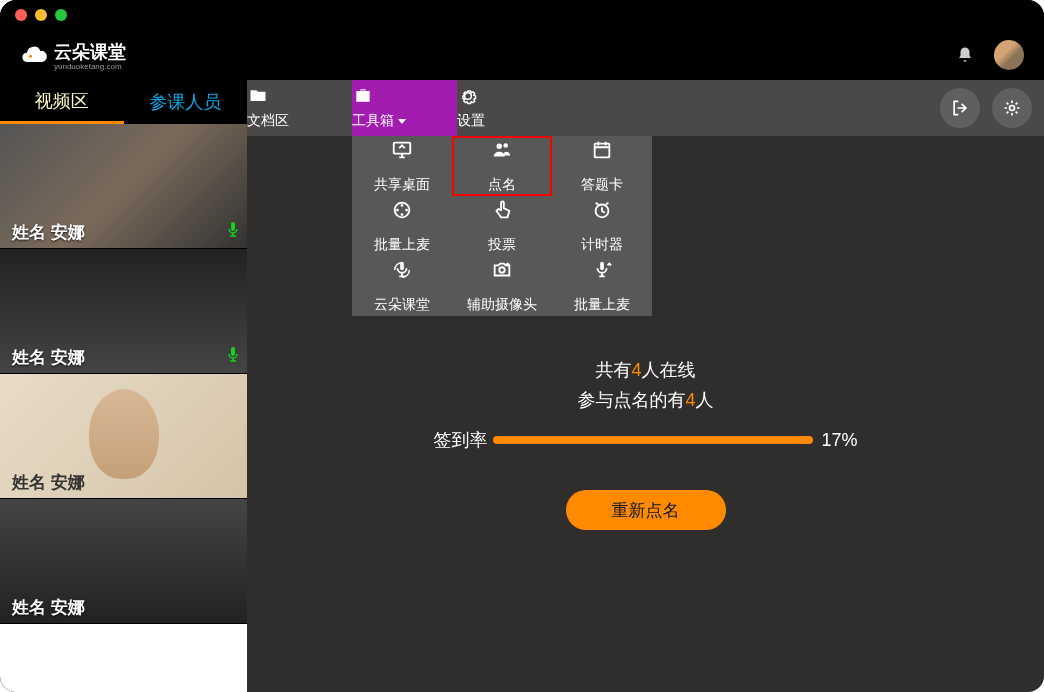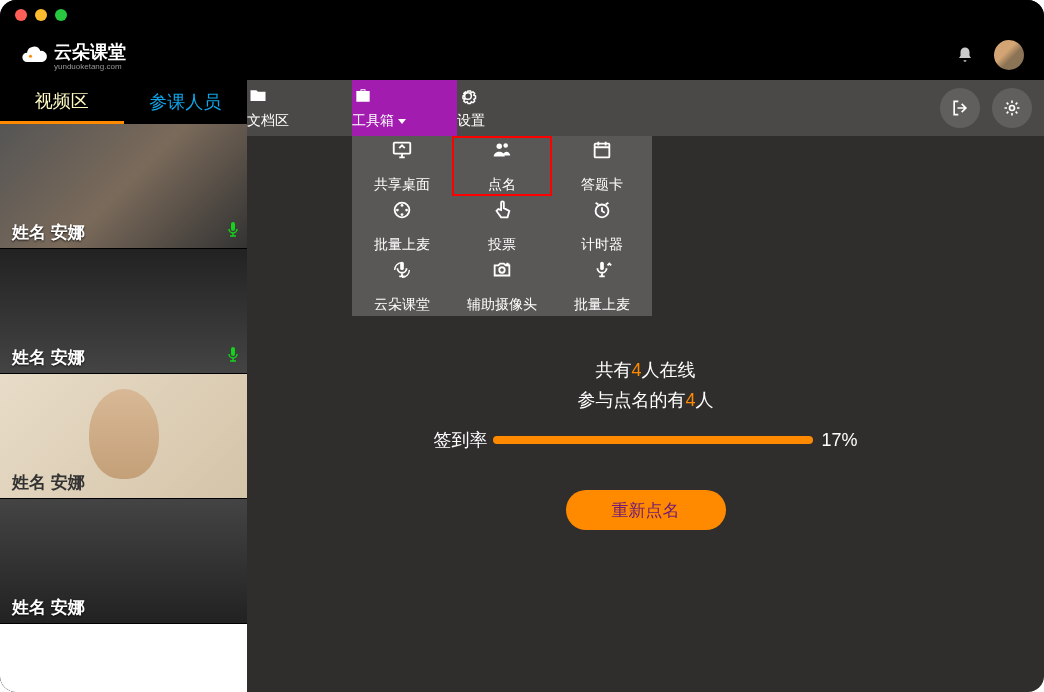--- a/index.html
+++ b/index.html
@@ -91,21 +91,21 @@
       flex: 1; display: flex; flex-direction: column; align-items: center; justify-content: center;
       color: #fff; padding-top: 60px;
     }
     .info-line { font-size: 18px; margin-bottom: 6px; }
     .info-line .num { color: #ff8a00; }
     .progress-row { display: flex; align-items: center; margin-top: 10px; }
     .progress-label { font-size: 18px; margin-right: 6px; }
     .progress-bar { width: 320px; height: 8px; background: #ff8a00; border-radius: 4px; }
     .progress-val { font-size: 18px; margin-left: 8px; }
     .action-btn {
-      margin-top: 38px; width: 160px; height: 40px; background: #ff8a00; color: #701a75;
+      margin-top: 38px; width: 160px; height: 40px; background: #ff8a00; color: #0f172a;
       border-radius: 20px; display: flex; align-items: center; justify-content: center;
       font-size: 17px; cursor: pointer;
     }
   </style>
 </head>
 <body>
 
 <div class="window">
   <div class="titlebar">
     <span class="dot red"></span>

